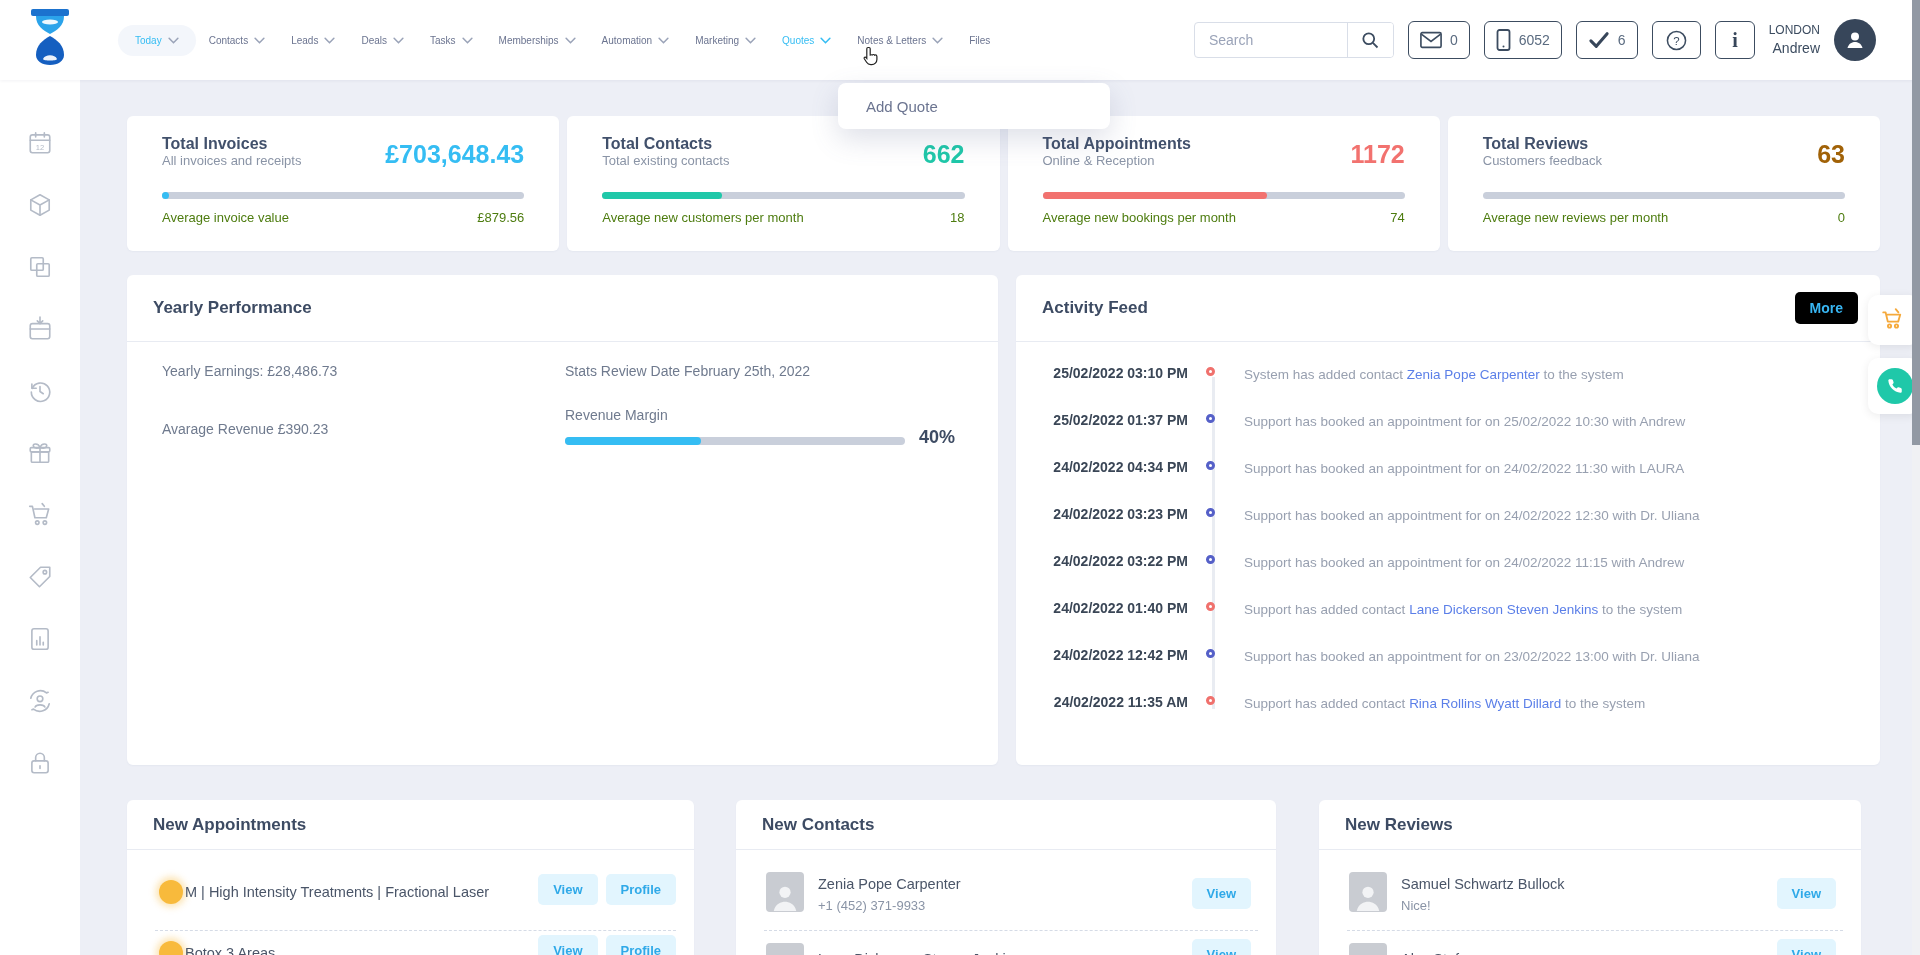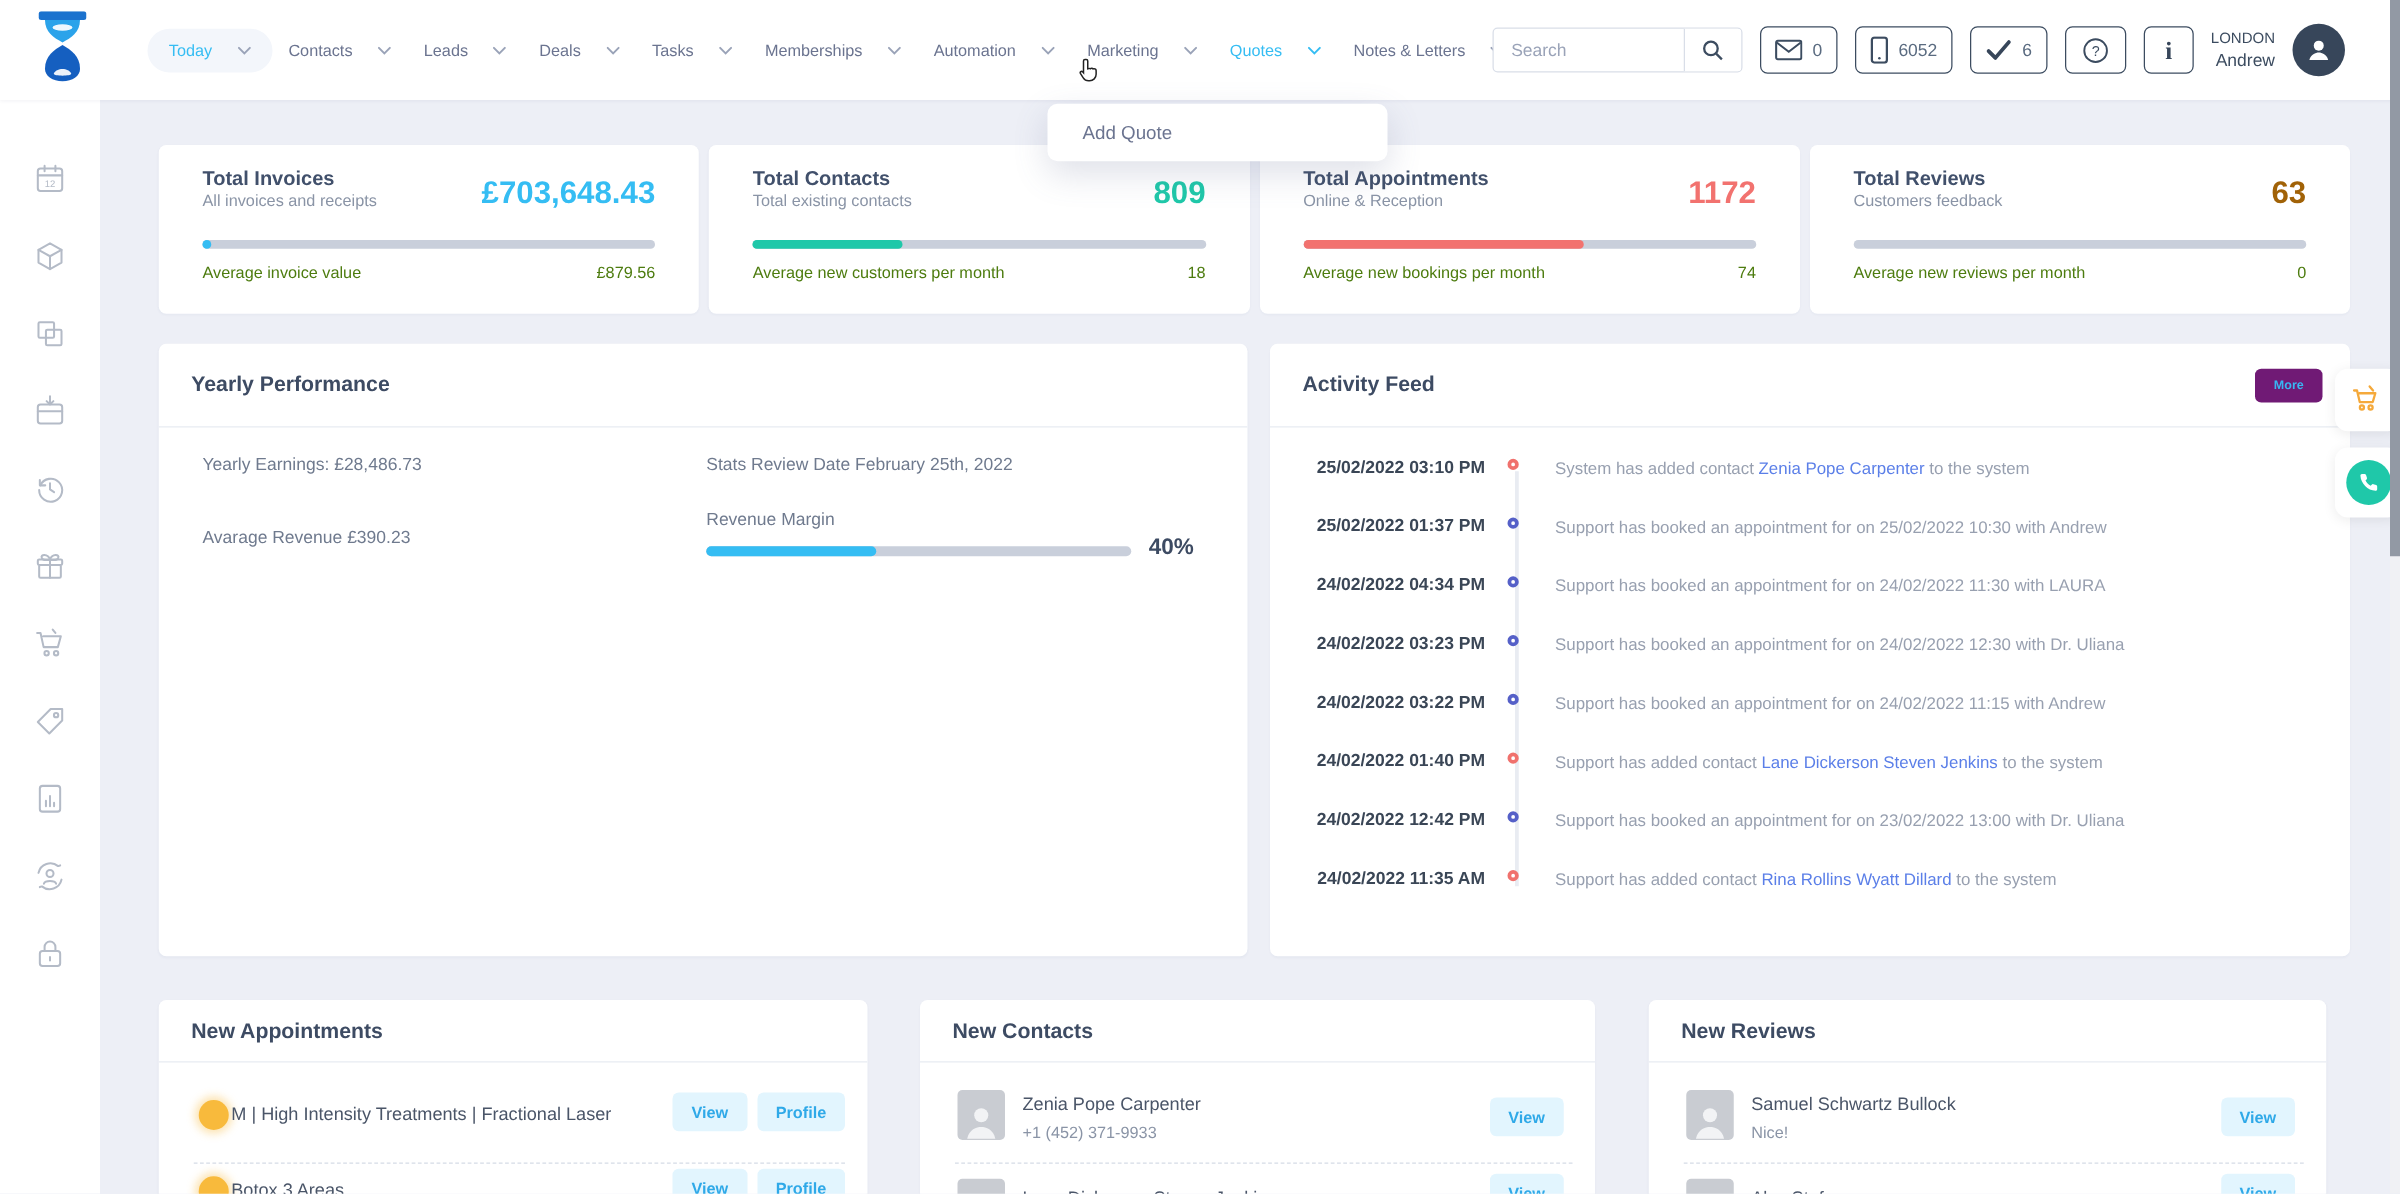--- a/index.html
+++ b/index.html
@@ -4,21 +4,21 @@
 <style>
   *{margin:0;padding:0;box-sizing:border-box}
   html,body{width:1920px;height:955px;overflow:hidden}
   body{font-family:"Liberation Sans","DejaVu Sans",sans-serif;background:#edeff6}
   #app{position:relative;width:1920px;height:955px;overflow:hidden}
 
   
   .header{position:absolute;top:0;left:0;right:0;height:80px;background:#fff;z-index:40;box-shadow:0 1px 3px rgba(30,40,90,.06)}
   .logo{position:absolute;left:24px;top:9px;width:52px;height:62px}
   .nav{position:absolute;left:118px;top:0;height:80px;display:flex;align-items:center}
-  .nav-item{display:flex;align-items:center;gap:20px;padding:10px 13px;font-size:13px;color:#6b7490;cursor:pointer;white-space:nowrap}
+  .nav-item{display:flex;align-items:center;gap:6px;padding:10px 13px;font-size:10px;color:#6b7490;cursor:pointer;white-space:nowrap}
   .nav-item.active{color:#35bdf3;background:#f3f6fb;border-radius:22px;padding:10px 17px}
   .nav-item.highlight{color:#35bdf3}
   .chev{width:11px;height:7px;stroke:#9aa3b8;fill:none;stroke-width:1.8;stroke-linecap:round}
   .topbar-right{position:absolute;right:44px;top:0;height:80px;display:flex;align-items:center;gap:14px}
   .search{display:flex;align-items:center;height:36px;border:1px solid #d9dee8;border-radius:4px;background:#fff;overflow:hidden}
   .search input{border:0;outline:0;width:152px;padding:0 14px;font-size:14px;color:#4a5568;font-family:inherit}
   .search input::placeholder{color:#9aa3b8}
   .search-btn{width:46px;height:36px;border-left:1px solid #d9dee8;display:flex;align-items:center;justify-content:center;background:#fff;cursor:pointer}
   .icon-btn{height:38px;padding:0 11px;border:1.5px solid #3c4c60;border-radius:6px;display:flex;align-items:center;gap:8px;background:#fff;color:#5a6b80;font-size:14px;cursor:pointer}
   .icon-btn svg{flex:none}
@@ -46,21 +46,21 @@
   .stat-bar{position:absolute;left:35px;right:35px;top:76px;height:7px;border-radius:4px;background:#c9cfdb}
   .stat-bar-fill{height:100%;border-radius:4px}
   .stat-footer{position:absolute;left:35px;right:35px;top:94px;display:flex;justify-content:space-between;font-size:13px;color:#4d7c0f}
 
   
   .panel{position:absolute;background:#fff;border-radius:6px;box-shadow:0 1px 2px rgba(30,40,90,.04);overflow:hidden}
   .panel-header{height:67px;display:flex;align-items:center;justify-content:space-between;padding:0 22px 0 26px;border-bottom:1px solid #e8ebf2}
   .panel-title{font-size:17px;color:#3d4b63;font-weight:bold}
   #yearly{left:127px;top:275px;width:871px;height:490px}
   #activity{left:1016px;top:275px;width:864px;height:490px}
-  .more-btn{background:#701a75;color:#38b6f3;font-size:10px;font-weight:bold;padding:8px 15px;border-radius:5px;cursor:pointer}
+  .more-btn{background:#000000;color:#38b6f3;font-size:14px;font-weight:bold;padding:8px 15px;border-radius:5px;cursor:pointer}
 
   .y-text{position:absolute;font-size:14px;color:#6f7a8e}
   .y-earnings{left:35px;top:88px}
   .y-review{left:438px;top:88px}
   .y-avg{left:35px;top:146px}
   .y-margin-label{left:438px;top:132px}
   .y-bar{position:absolute;left:438px;top:162px;width:340px;height:8px;border-radius:4px;background:#c9cfdb}
   .y-bar-fill{height:100%;border-radius:4px}
   .y-pct{position:absolute;left:792px;top:152px;font-size:18px;font-weight:bold;color:#3d4b63}
 
@@ -321,21 +321,21 @@
           <div class="stat-bar-fill" style="width: 2%; background: rgb(53, 189, 243);"></div>
         </div>
       <div class="stat-footer">
         <span>Average invoice value</span>
         <span>£879.56</span>
       </div>
     </div>
     <div class="stat-card">
       <div class="stat-title">Total Contacts</div>
       <div class="stat-sub">Total existing contacts</div>
-      <div class="stat-value" style="color: rgb(31, 200, 169);">809</div>
+      <div class="stat-value" style="color: rgb(31, 200, 169);">662</div>
       <div class="stat-bar">
           <div class="stat-bar-fill" style="width: 33%; background: rgb(31, 200, 169);"></div>
         </div>
       <div class="stat-footer">
         <span>Average new customers per month</span>
         <span>18</span>
       </div>
     </div>
     <div class="stat-card">
       <div class="stat-title">Total Appointments</div>

